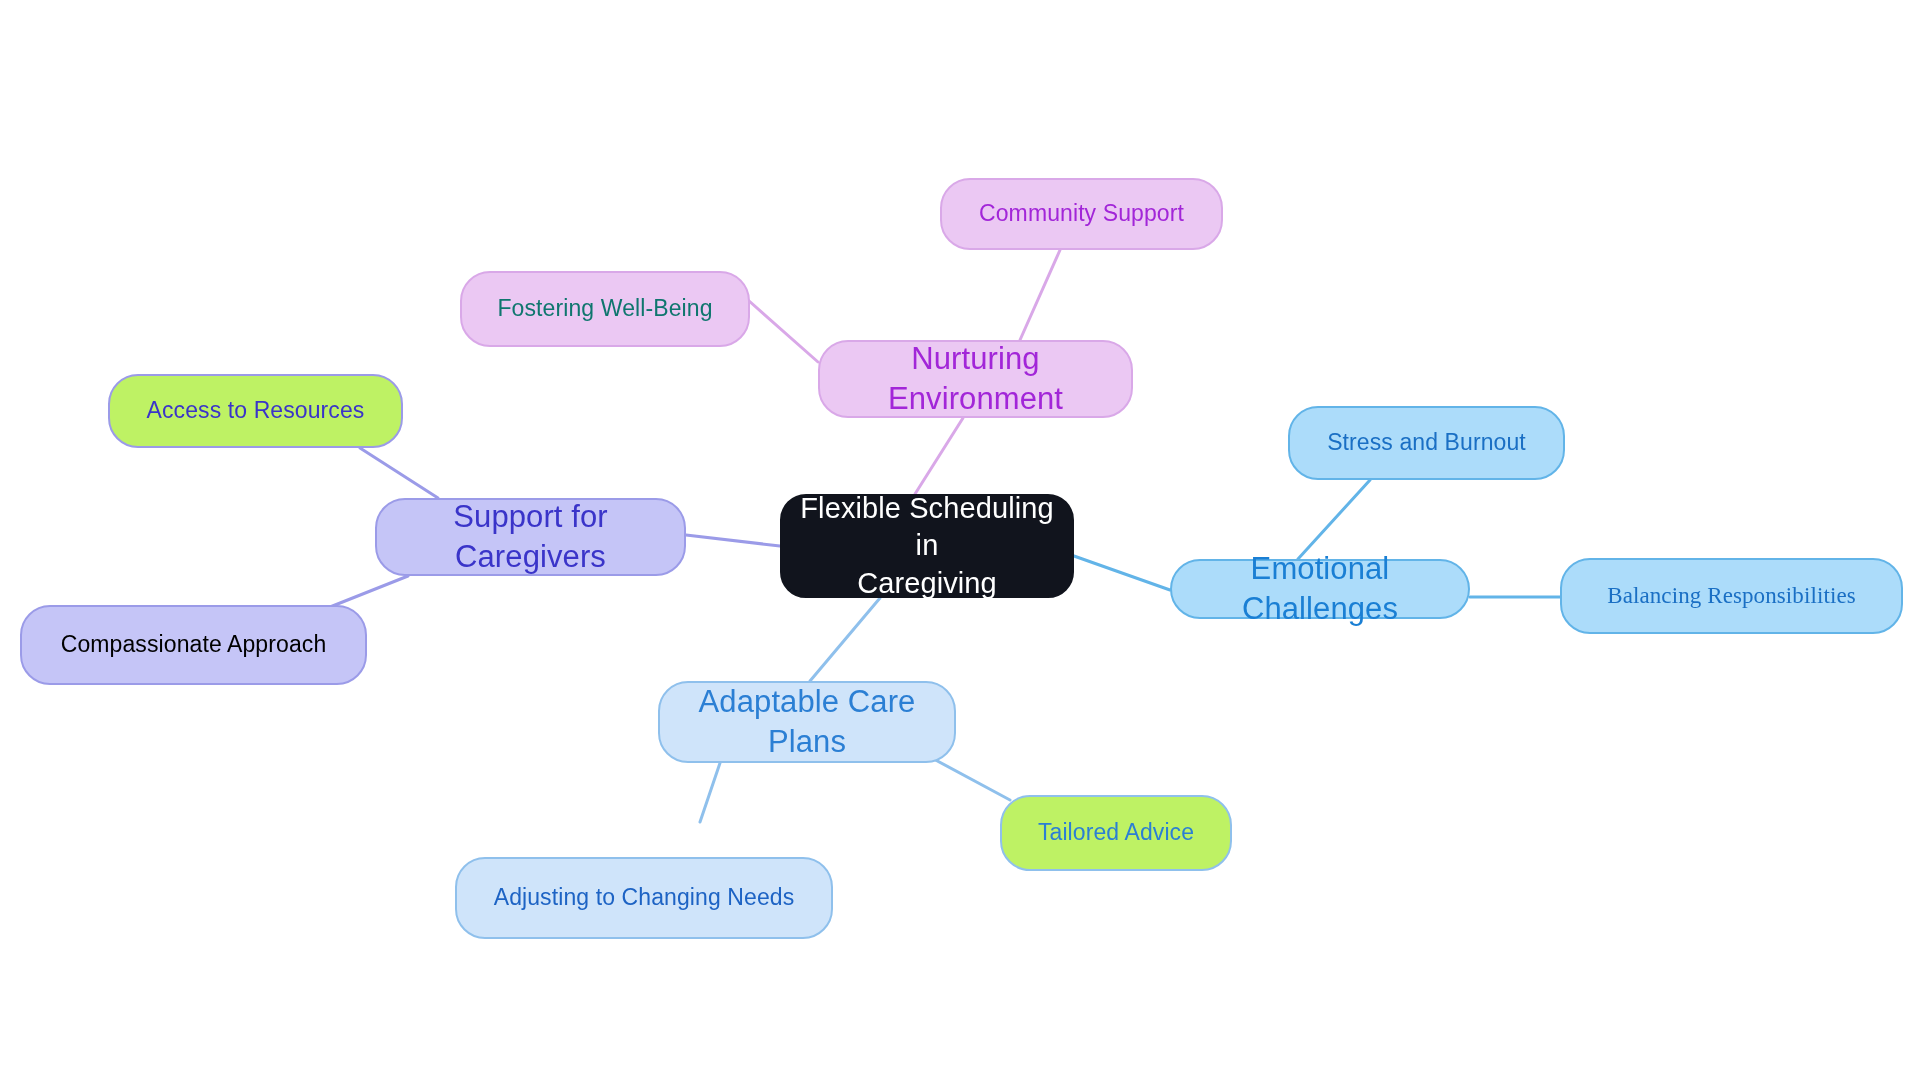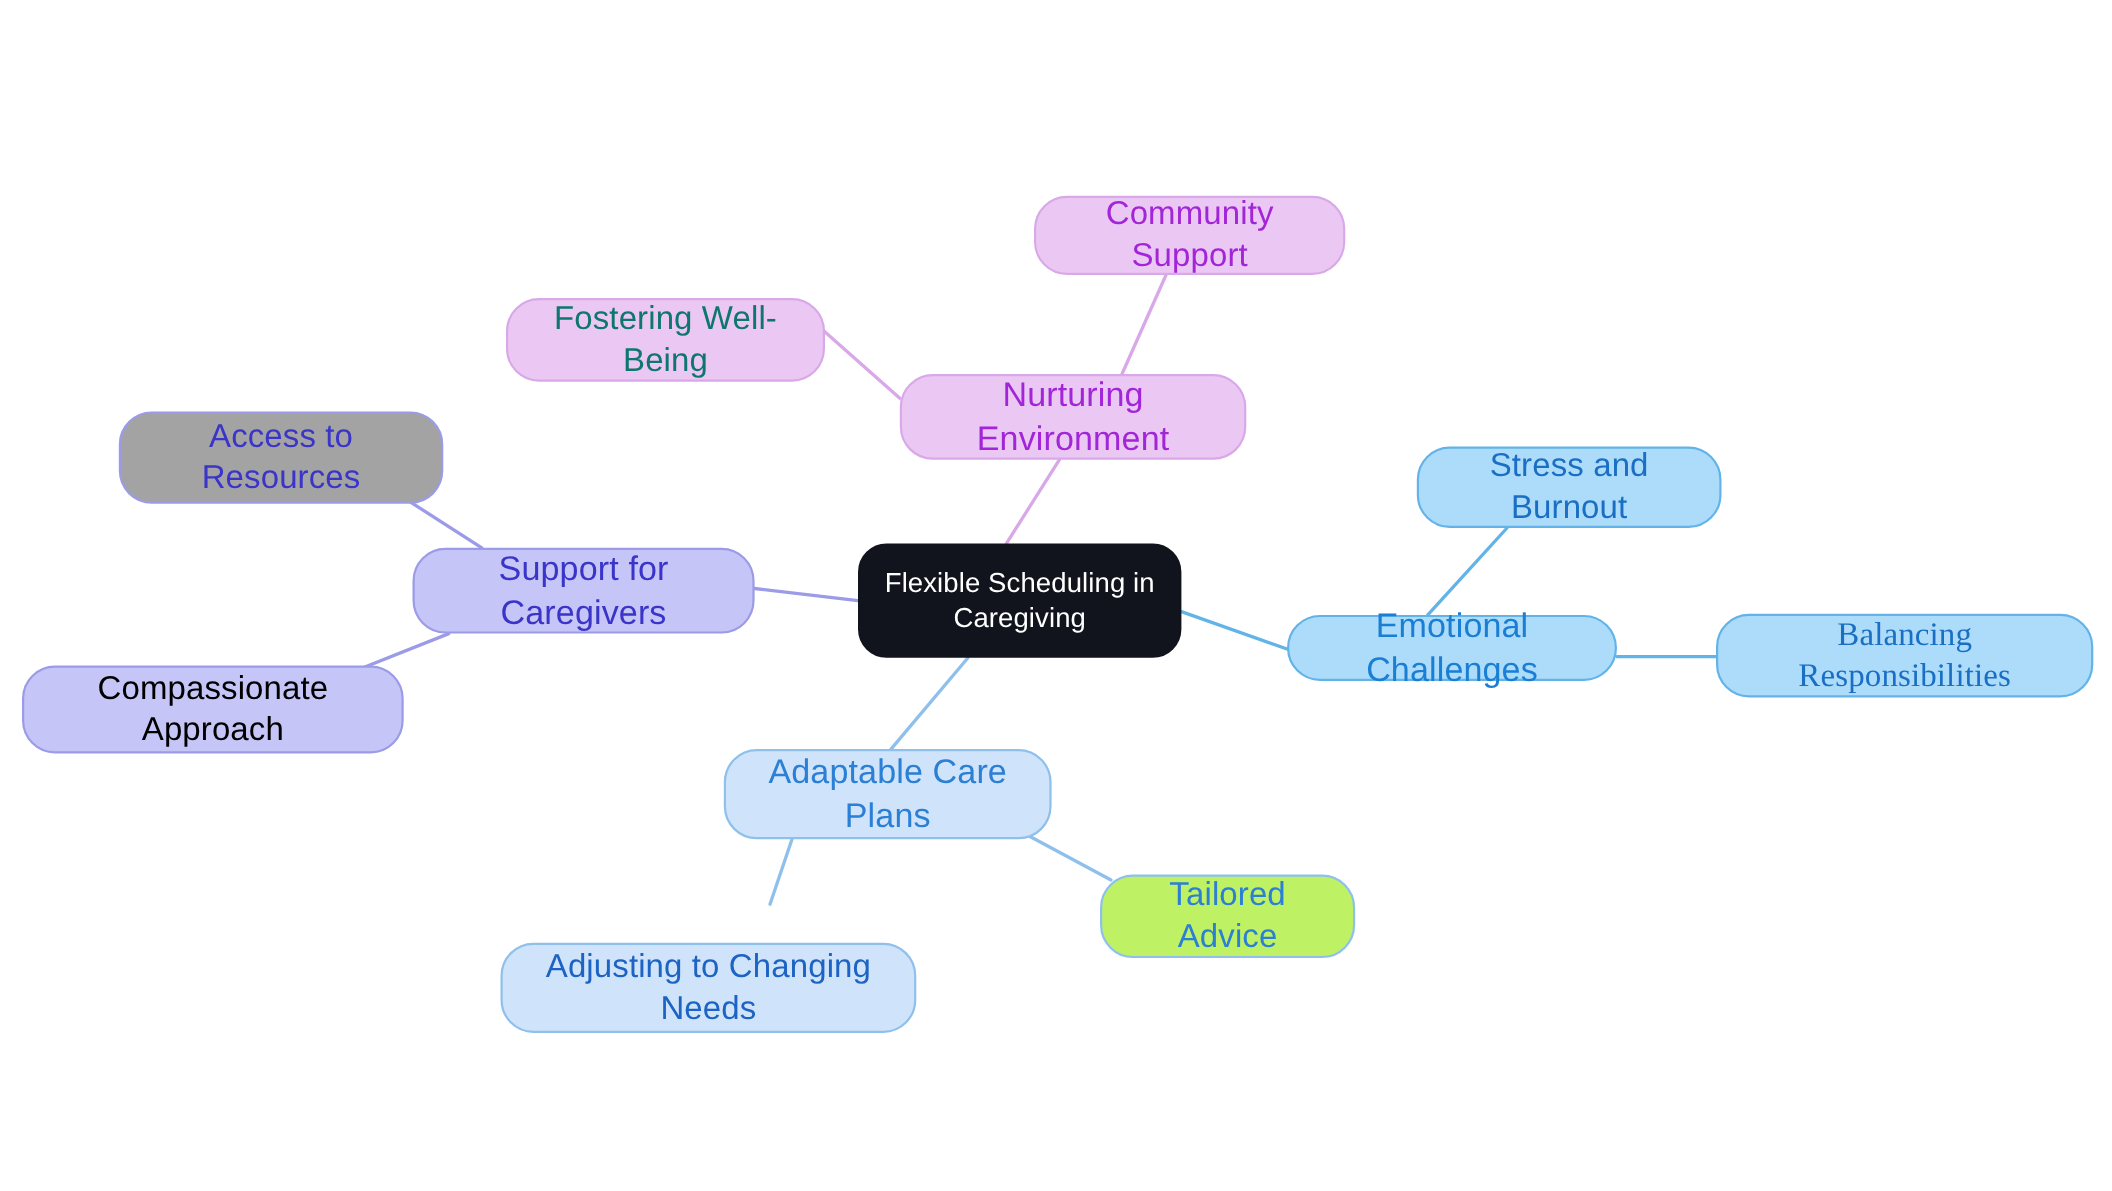--- a/index.html
+++ b/index.html
@@ -34,33 +34,33 @@
     justify-content: center;
     text-align: center;
     border-style: solid;
     border-width: 2px;
     line-height: 1.28;
     white-space: pre-line;
     user-select: none;
   }
   .node-root {
     border-radius: 26px;
-    font-size: 25px;
+    font-size: 29px;
     letter-spacing: 0.1px;
     padding: 6px 18px;
   }
   .node-branch {
     border-radius: 30px;
     font-size: 31px;
     letter-spacing: 0.1px;
     padding: 4px 16px;
   }
   .node-leaf {
     border-radius: 30px;
-    font-size: 30px;
+    font-size: 23px;
     letter-spacing: 0.1px;
     padding: 4px 16px;
   }
 </style>
 </head>
 <body>
 
 <div id="canvas">
 
   <svg id="edges" viewBox="0 0 1920 1083" width="1920" height="1083" xmlns="http://www.w3.org/2000/svg">
@@ -81,20 +81,20 @@
   <div id="nodes">
       <div class="node node-root" style="left: 780px; top: 494px; width: 294px; height: 104px; background: rgb(17, 20, 29); border-color: rgb(17, 20, 29); color: rgb(255, 255, 255);"><span>Flexible Scheduling in
 Caregiving</span></div>
       <div class="node node-branch" style="left: 1170px; top: 559px; width: 300px; height: 60px; background: rgb(172, 220, 250); border-color: rgb(98, 180, 232); color: rgb(26, 127, 212);"><span>Emotional Challenges</span></div>
       <div class="node node-leaf" style="left: 1288px; top: 406px; width: 277px; height: 74px; background: rgb(172, 220, 250); border-color: rgb(98, 180, 232); color: rgb(26, 111, 196);"><span>Stress and Burnout</span></div>
       <div class="node node-leaf" style="left: 1560px; top: 558px; width: 343px; height: 76px; background: rgb(172, 220, 250); border-color: rgb(98, 180, 232); color: rgb(26, 111, 196); font-family: Liberation Serif, serif;"><span>Balancing Responsibilities</span></div>
       <div class="node node-branch" style="left: 658px; top: 681px; width: 298px; height: 82px; background: rgb(207, 228, 250); border-color: rgb(143, 192, 236); color: rgb(43, 127, 212);"><span>Adaptable Care Plans</span></div>
       <div class="node node-leaf" style="left: 455px; top: 822px; width: 378px; height: 82px; background: rgb(207, 228, 250); border-color: rgb(143, 192, 236); color: rgb(29, 99, 196); margin-top: 35px;"><span>Adjusting to Changing Needs</span></div>
       <div class="node node-leaf" style="left: 1000px; top: 795px; width: 232px; height: 76px; background: #bef264; border-color: rgb(143, 192, 236); color: rgb(43, 127, 212);"><span>Tailored Advice</span></div>
       <div class="node node-branch" style="left: 375px; top: 498px; width: 311px; height: 78px; background: rgb(197, 197, 247); border-color: rgb(155, 155, 232); color: rgb(58, 52, 201);"><span>Support for Caregivers</span></div>
-      <div class="node node-leaf" style="left: 108px; top: 374px; width: 295px; height: 84px; background: #a3a3a3; border-color: rgb(155, 155, 232); color: rgb(58, 52, 201);"><span>Access to Resources</span></div>
+      <div class="node node-leaf" style="left: 108px; top: 374px; width: 295px; height: 74px; background: #bef264; border-color: rgb(155, 155, 232); color: rgb(58, 52, 201);"><span>Access to Resources</span></div>
       <div class="node node-leaf" style="left: 20px; top: 605px; width: 347px; height: 80px; background: rgb(197, 197, 247); border-color: rgb(155, 155, 232); color: #000000;"><span>Compassionate Approach</span></div>
       <div class="node node-branch" style="left: 818px; top: 340px; width: 315px; height: 78px; background: rgb(235, 200, 243); border-color: rgb(217, 168, 232); color: rgb(162, 38, 216);"><span>Nurturing Environment</span></div>
       <div class="node node-leaf" style="left: 460px; top: 229px; width: 290px; height: 76px; background: rgb(235, 200, 243); border-color: rgb(217, 168, 232); color: #0f766e; margin-top: 42px;"><span>Fostering Well-Being</span></div>
       <div class="node node-leaf" style="left: 940px; top: 178px; width: 283px; height: 72px; background: rgb(235, 200, 243); border-color: rgb(217, 168, 232); color: rgb(162, 38, 216);"><span>Community Support</span></div>
     </div>
 
 </div>
 
 </body></html>

